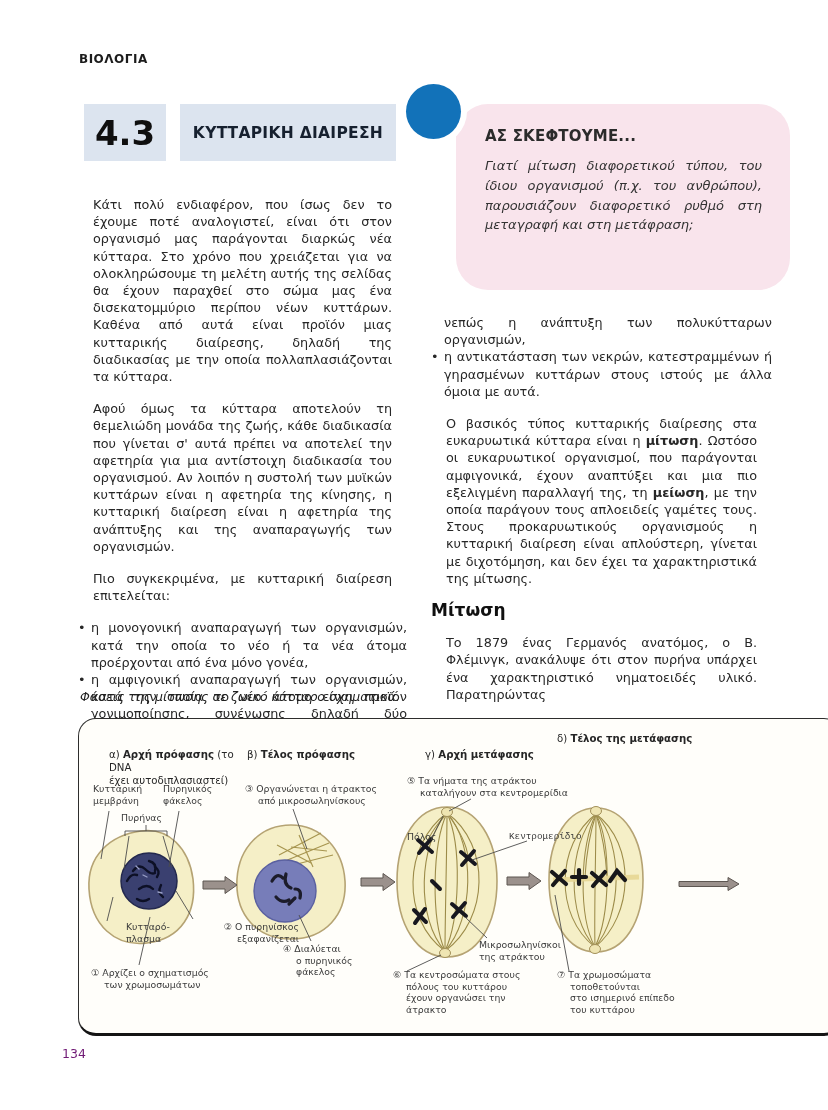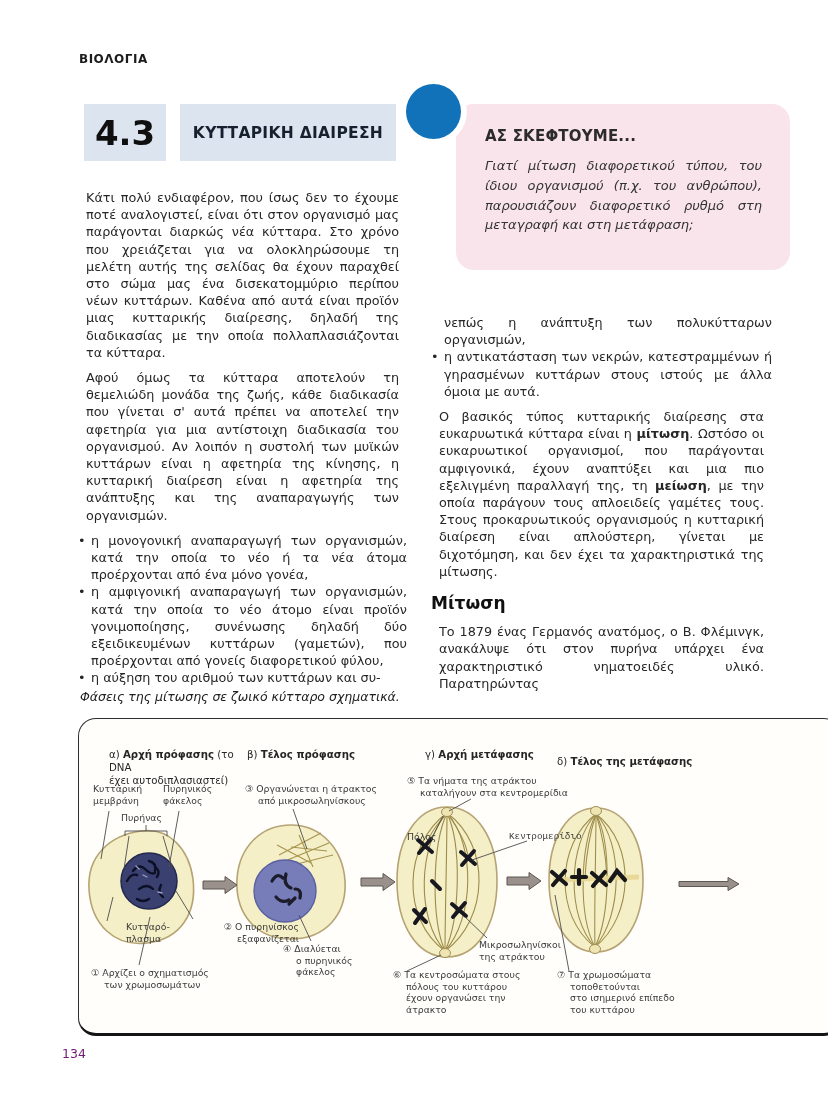--- a/index.html
+++ b/index.html
@@ -19,28 +19,28 @@
   .section-title-box {
     position:absolute; left:180px; top:104px; width:216px; height:57px; background:#dce4ef;
     display:flex; align-items:center; justify-content:center;
     font-size:15.5px; font-weight:bold; color:#16202f; letter-spacing:.3px;
   }
   .blue-dot {
     position:absolute; left:406px; top:84px; width:55px; height:55px; border-radius:50%;
     background:#1272b9; box-shadow:0 0 0 6px #ffffff; z-index:3;
   }
   
-  .think-box { position:absolute; left:456px; top:104px; width:334px; height:166px; background:#f9e4ec; border-radius:18px; z-index:1; }
+  .think-box { position:absolute; left:456px; top:104px; width:334px; height:186px; background:#f9e4ec; border-radius:32px; z-index:1; }
   .think-title { margin:23px 30px 0 29px; font-weight:bold; font-size:15px; color:#2b2b2b; letter-spacing:.2px; }
   .think-body { margin:11px 28px 0 29px; font-style:italic; font-size:13px; line-height:1.52; color:#333; text-align:justify; }
   
   .col { position:absolute; font-size:12.8px; line-height:17.2px; text-align:justify; color:#272727; }
   .col-left  { left:78px;  top:181px; width:329px; }
   .col-right { left:431px; top:314px; width:341px; }
-  .col p { margin:8px; }
+  .col p { margin:15px; }
   .col p.spaced { margin-top:5px; }
   ul.bullets { margin:0; padding:0 0 0 13px; list-style:none; }
   ul.bullets li { position:relative; }
   ul.bullets li::before { content:"\2022"; position:absolute; left:-13px; top:0; }
   .cont-line { padding-left:13px; }
   .mitosis-heading { font-size:17px; font-weight:bold; color:#101010; margin:15px 0 11px 0; text-align:left; }
   
   .fig-caption { position:absolute; left:80px; top:689px; font-size:12.5px; font-style:italic; color:#202020; }
   .figure-box {
     position:absolute; left:78px; top:718px; width:762px; height:314px;
@@ -70,20 +70,21 @@
   <div class="blue-dot"></div>
 
   <div class="think-box">
     <div class="think-title">ΑΣ ΣΚΕΦΤΟΥΜΕ...</div>
     <div class="think-body">Γιατί μίτωση διαφορετικού τύπου, του ίδιου οργανισμού (π.χ. του ανθρώπου), παρουσιάζουν διαφορετικό ρυθμό στη μεταγραφή και στη μετάφραση;</div>
   </div>
 
   <div class="col col-left">
     <p>Κάτι πολύ ενδιαφέρον, που ίσως δεν το έχουμε ποτέ αναλογιστεί, είναι ότι στον οργανισμό μας παράγονται διαρκώς νέα κύτταρα. Στο χρόνο που χρειάζεται για να ολοκληρώσουμε τη μελέτη αυτής της σελίδας θα έχουν παραχθεί στο σώμα μας ένα δισεκατομμύριο περίπου νέων κυττάρων. Καθένα από αυτά είναι προϊόν μιας κυτταρικής διαίρεσης, δηλαδή της διαδικασίας με την οποία πολλαπλασιάζονται τα κύτταρα.</p>
     <p>Αφού όμως τα κύτταρα αποτελούν τη θεμελιώδη μονάδα της ζωής, κάθε διαδικασία που γίνεται σ' αυτά πρέπει να αποτελεί την αφετηρία για μια αντίστοιχη διαδικασία του οργανισμού. Αν λοιπόν η συστολή των μυϊκών κυττάρων είναι η αφετηρία της κίνησης, η κυτταρική διαίρεση είναι η αφετηρία της ανάπτυξης και της αναπαραγωγής των οργανισμών.</p>
+    <p class="spaced">Πιο συγκεκριμένα, με κυτταρική διαίρεση επιτελείται:</p>
     <ul class="bullets">
       <li>η μονογονική αναπαραγωγή των οργανισμών, κατά την οποία το νέο ή τα νέα άτομα προέρχονται από ένα μόνο γονέα,</li>
       <li>η αμφιγονική αναπαραγωγή των οργανισμών, κατά την οποία το νέο άτομο είναι προϊόν γονιμοποίησης, συνένωσης δηλαδή δύο εξειδικευμένων κυττάρων (γαμετών), που προέρχονται από γονείς διαφορετικού φύλου,</li>
       <li>η αύξηση του αριθμού των κυττάρων και συ-</li>
     </ul>
   </div>
 
   <div class="col col-right">
     <div class="cont-line">νεπώς η ανάπτυξη των πολυκύτταρων οργανισμών,</div>
     <ul class="bullets">
@@ -216,21 +217,21 @@
     <div class="phase" style="left:16px;top:16px;width:142px;">
       <span>α)</span> <b>Αρχή πρόφασης</b> <span>(το DNA
 έχει αυτοδιπλασιαστεί)</span>
     </div>
     <div class="phase" style="left:154px;top:16px;width:140px;">
       <span>β)</span> <b>Τέλος πρόφασης</b>
     </div>
     <div class="phase" style="left:332px;top:16px;width:140px;">
       <span>γ)</span> <b>Αρχή μετάφασης</b>
     </div>
-    <div class="phase" style="left:464px;top:23px;width:160px;">
+    <div class="phase" style="left:464px;top:0;width:160px;">
       <span>δ)</span> <b>Τέλος της μετάφασης</b>
     </div>
 
     <div class="flabel" style="left:14px;top:64px;">Κυτταρική
 μεμβράνη</div>
     <div class="flabel" style="left:84px;top:64px;">Πυρηνικός
 φάκελος</div>
     <div class="flabel" style="left:42px;top:93px;">Πυρήνας</div>
     <div class="flabel hang" style="left:166px;top:64px;width:160px;">③ Οργανώνεται η άτρακτος
 από μικροσωληνίσκους</div>

